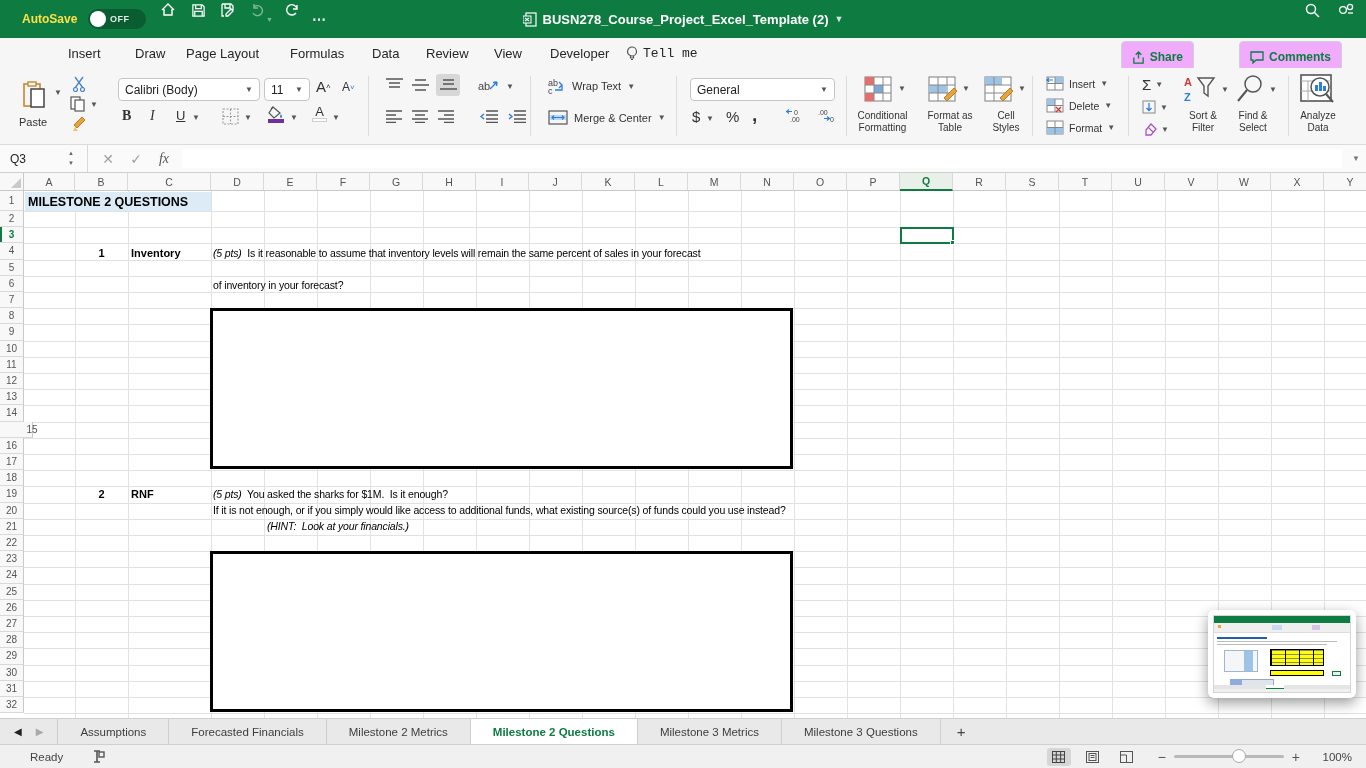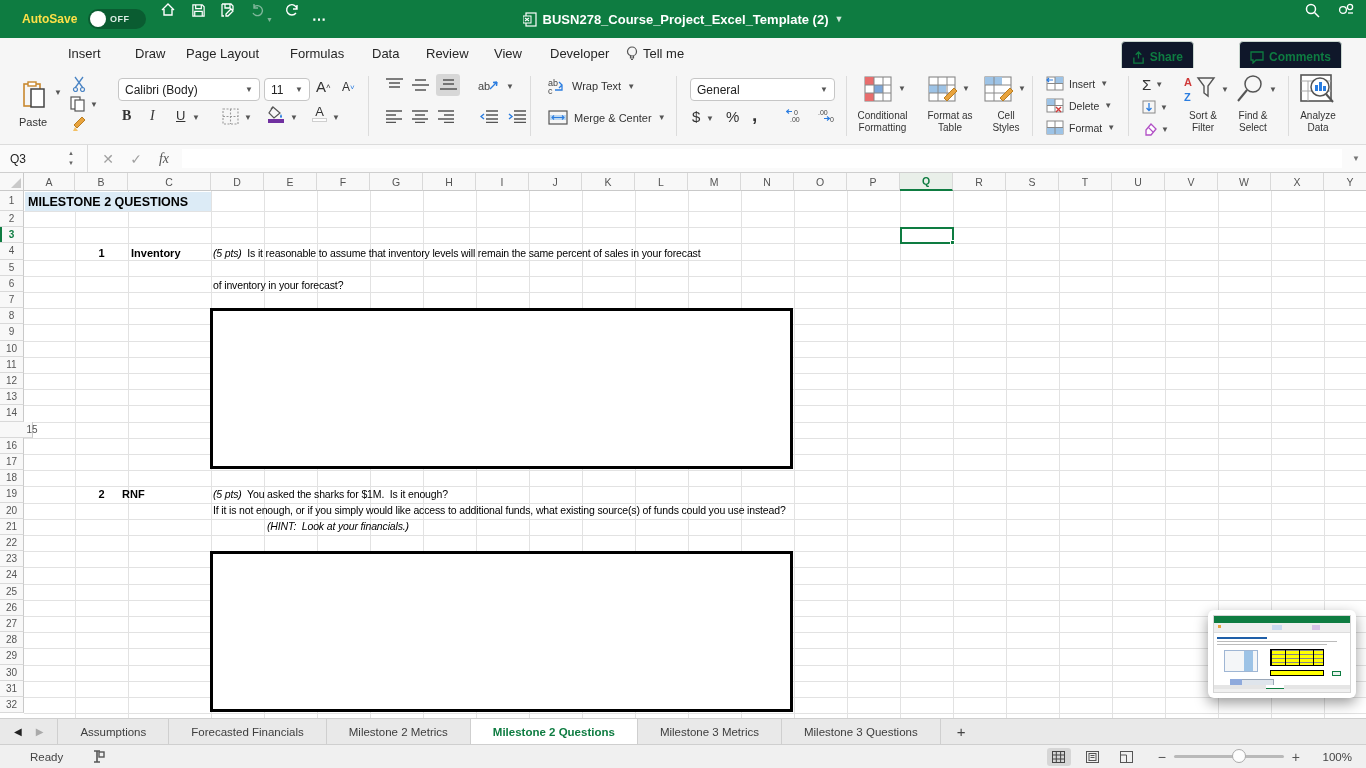--- a/index.html
+++ b/index.html
@@ -16,21 +16,21 @@
   #autosave-state { font-size:9px; font-weight:bold; color:#dfeee6; margin-left:4px; letter-spacing:.5px; }
   .tb-icon { width:20px; height:20px; display:flex; align-items:center; justify-content:center; }
   #doc-title { left:0; width:1366px; justify-content:center; font-size:13px; font-weight:bold; gap:6px; }
   .title-chev { font-size:9px; color:#cfe6da; }
 
   
   #menubar { left:0; top:38px; width:1366px; height:30px; background:#f6f6f6; }
   .menu-tab { position:absolute; top:0; height:30px; display:flex; align-items:center; font-size:13px; color:#262626; padding:0 2px; }
   .menu-tab.active { font-weight:bold;margin-top:28px; }
   .menu-tab.active::after { content:""; position:absolute; left:0; right:0; bottom:2px; height:3px; background:#0E7C41; border-radius:2px; }
-  .menu-btn { position:absolute; top:3px; height:32px; border:1px solid #c9d6cf; border-radius:4px; background:#0f172a;
+  .menu-btn { position:absolute; top:3px; height:32px; border:1px solid #c9d6cf; border-radius:4px; background:#f0abfc;
               display:flex; align-items:center; gap:5px; font-size:12px; font-weight:bold; color:#0E7C41; padding:0 10px; }
 
   
   #ribbon { left:0; top:68px; width:1366px; height:77px; background:#f6f6f6; border-bottom:1px solid #dcdcdc; font-size:11px; color:#333; }
   .rib-sep { position:absolute; top:8px; height:60px; width:1px; background:#dcdcdc; }
   .rib-label { font-size:11px; color:#333; }
   .rib-small { font-size:10.5px; color:#333; }
   .caret { font-size:8px; color:#555; }
   .dd { position:absolute; background:#fff; border:1px solid #c6c6c6; border-radius:4px; display:flex; align-items:center; font-size:12px; color:#222; padding:0 6px; justify-content:space-between; }
   .ibtn { position:absolute; display:flex; align-items:center; justify-content:center; }
@@ -164,21 +164,21 @@
       </span><span class="menu-tab" style="left: 288px;">
         <span>Formulas</span>
       </span><span class="menu-tab" style="left: 370px;">
         <span>Data</span>
       </span><span class="menu-tab" style="left: 424px;">
         <span>Review</span>
       </span><span class="menu-tab" style="left: 492px;">
         <span>View</span>
       </span><span class="menu-tab" style="left: 548px;">
         <span>Developer</span>
-      </span><span class="menu-tab" style="left: 624px;">
+      </span><span class="menu-tab" style="left: 624px; font-family: Liberation Mono, monospace;">
         <svg width="12" height="15" viewBox="0 0 12 15" style="margin-right:5px">
           <circle cx="6" cy="5.5" r="4.5" fill="none" stroke="#555" stroke-width="1.2"></circle>
           <path d="M4.5 10 v2 h3 v-2 M5 13.5 h2" stroke="#555" stroke-width="1.2" fill="none"></path>
         </svg>
         <span>Tell me</span>
       </span></span>
   <span class="menu-btn" style="right:172px">
     <svg width="13" height="13" viewBox="0 0 14 14">
         <path d="M7 8 V1 M4 4 L7 1 L10 4 M2 7 v6 h10 v-6" fill="none" stroke="#0E7C41" stroke-width="1.4"></path>
       </svg>
@@ -619,21 +619,21 @@
   <div id="a1-title">MILESTONE 2 QUESTIONS</div>
 
   <span class="qnum" style="left:75px;top:74px;width:53px;text-align:center">1</span>
   <span class="qlabel" style="left:131px;top:74px">Inventory</span>
   <span class="cellline" style="left:213px;top:74px"><span class="it">(5 pts)</span><span>  Is it reasonable to assume that inventory levels will remain the same percent of sales in your forecast</span></span>
   <span class="cellline" style="left:213px;top:106px"><span>of inventory in your forecast?</span></span>
 
   <div class="answer-box" style="left:210px;top:135px;width:583px;height:161px"></div>
 
   <span class="qnum" style="left:75px;top:315px;width:53px;text-align:center">2</span>
-  <span class="qlabel" style="left:122px;top:315px">RNF</span>
+  <span class="qlabel" style="left:131px;top:315px">RNF</span>
   <span class="cellline" style="left:213px;top:315px"><span class="it">(5 pts)</span><span>  You asked the sharks for $1M.  Is it enough?</span></span>
   <span class="cellline" style="left:213px;top:331px"><span>If it is not enough, or if you simply would like access to additional funds, what existing source(s) of funds could you use instead?</span></span>
   <span class="cellline it" style="left:267px;top:347px">(HINT:  Look at your financials.)</span>
 
   <div class="answer-box" style="left:210px;top:378px;width:583px;height:161px"></div>
 
   <div id="sel-cell" style="left:900px;top:54px;width:54px;height:17px">
     <div id="sel-handle"></div>
   </div>
 </div>

